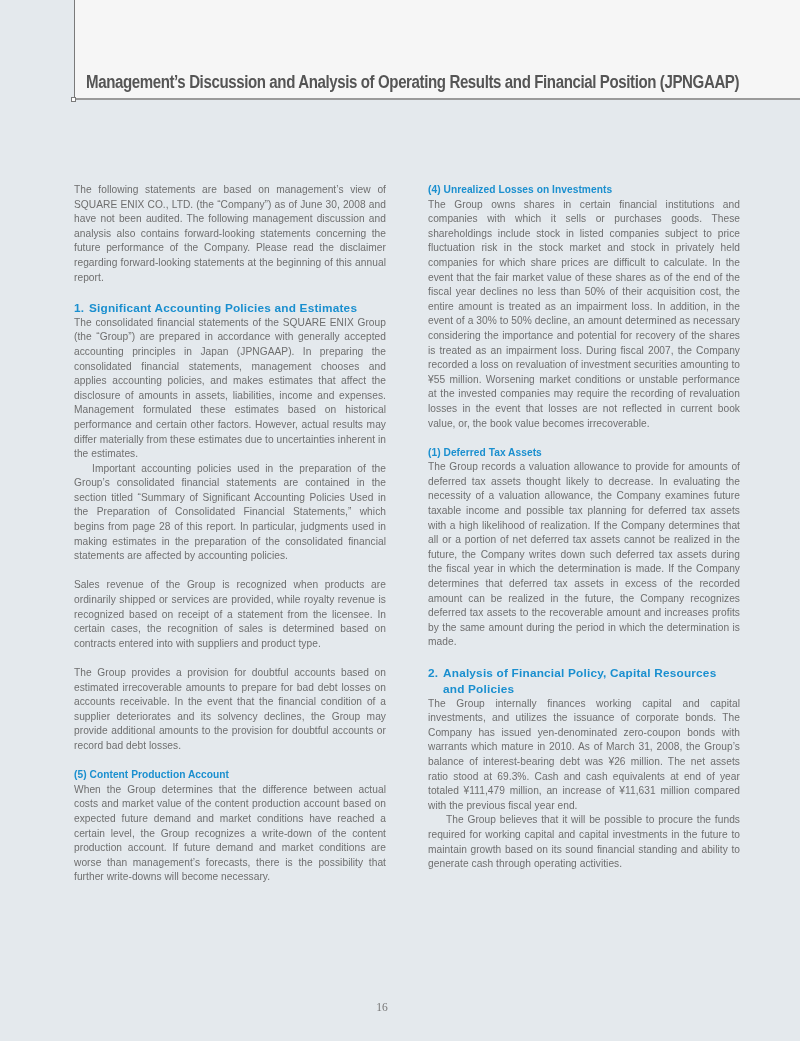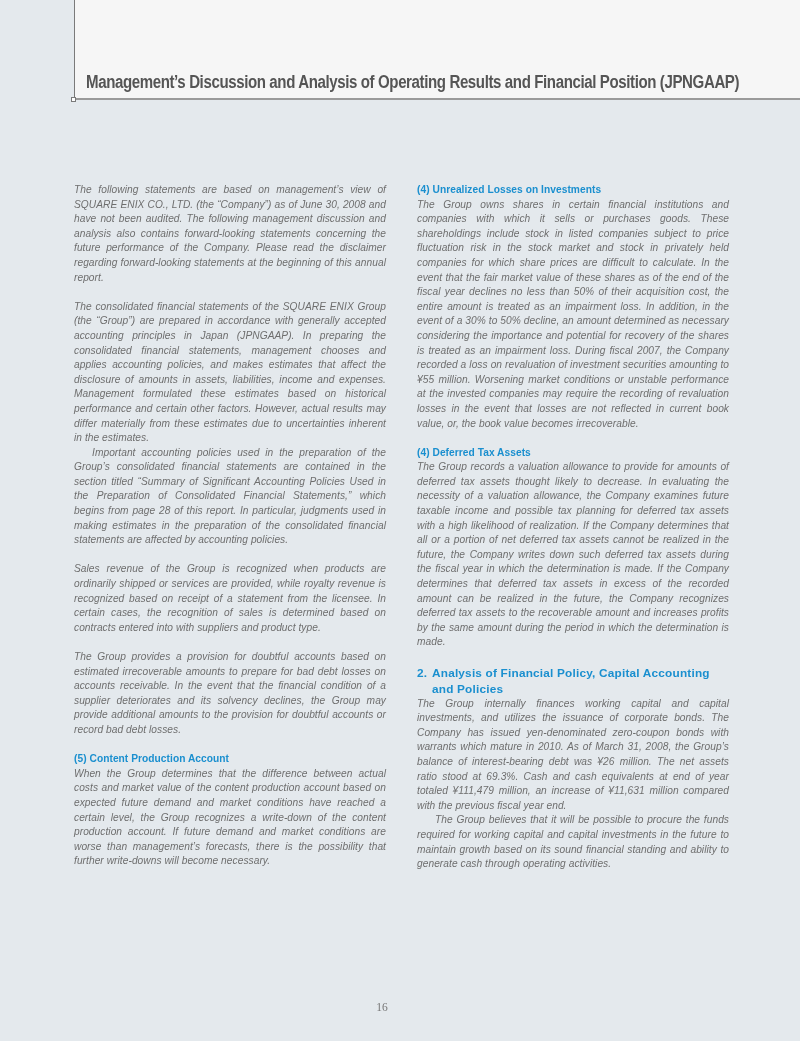--- a/index.html
+++ b/index.html
@@ -25,22 +25,22 @@
       font-weight: bold; font-size: 17.5px; color: #555555;
       letter-spacing: -0.45px; transform: scaleX(0.86); transform-origin: left top;
       white-space: nowrap; margin: 0;
     }
     .column {
       position: absolute; top: 183px; width: 312px;
       font-size: 10.2px; line-height: 14.6px; color: #6e6e6e;
       letter-spacing: 0.05px;
     }
     .col-left { left: 74px; }
-    .col-right { left: 417px; }
-    .para { margin: 0; text-align: justify; font-style: italic; }
+    .col-right { left: 428px; }
+    .para { margin: 0; text-align: justify; }
     .indent { text-indent: 18px; }
     .gap { height: 14.6px; }
     .h1 {
       margin: 0; font-weight: bold; color: #1a8fcf; font-size: 11.8px; line-height: 16px;
       letter-spacing: 0.2px;
     }
     .h1 .num { display: inline-block; width: 15px; }
     .h1 .cont { display: block; padding-left: 15px; }
     .h2 {
       margin: 0; font-weight: bold; color: #1a8fcf; font-size: 10.2px; line-height: 14.6px;
@@ -54,41 +54,42 @@
 <body>
 
 <div class="header-panel"></div>
 <div class="corner-marker"></div>
 <h1 class="page-title">Management’s Discussion and Analysis of Operating Results and Financial Position (JPNGAAP)</h1>
 
 <div class="column col-left">
   <p class="para">The following statements are based on management’s view of SQUARE ENIX CO., LTD. (the “Company”) as of June 30, 2008 and have not been audited. The following management discussion and analysis also contains forward-looking statements concerning the future performance of the Company. Please read the disclaimer regarding forward-looking statements at the beginning of this annual report.</p>
   <div class="gap"></div>
 
+  <h2 class="h1"><span class="num">1.</span><span>Significant Accounting Policies and Estimates</span></h2>
   <p class="para">The consolidated financial statements of the SQUARE ENIX Group (the “Group”) are prepared in accordance with generally accepted accounting principles in Japan (JPNGAAP). In preparing the consolidated financial statements, management chooses and applies accounting policies, and makes estimates that affect the disclosure of amounts in assets, liabilities, income and expenses. Management formulated these estimates based on historical performance and certain other factors. However, actual results may differ materially from these estimates due to uncertainties inherent in the estimates.</p>
   <p class="para indent">Important accounting policies used in the preparation of the Group’s consolidated financial statements are contained in the section titled “Summary of Significant Accounting Policies Used in the Preparation of Consolidated Financial Statements,” which begins from page 28 of this report. In particular, judgments used in making estimates in the preparation of the consolidated financial statements are affected by accounting policies.</p>
   <div class="gap"></div>
 
   <p class="para">Sales revenue of the Group is recognized when products are ordinarily shipped or services are provided, while royalty revenue is recognized based on receipt of a statement from the licensee. In certain cases, the recognition of sales is determined based on contracts entered into with suppliers and product type.</p>
   <div class="gap"></div>
 
   <p class="para">The Group provides a provision for doubtful accounts based on estimated irrecoverable amounts to prepare for bad debt losses on accounts receivable. In the event that the financial condition of a supplier deteriorates and its solvency declines, the Group may provide additional amounts to the provision for doubtful accounts or record bad debt losses.</p>
   <div class="gap"></div>
 
   <h3 class="h2">(5) Content Production Account</h3>
   <p class="para">When the Group determines that the difference between actual costs and market value of the content production account based on expected future demand and market conditions have reached a certain level, the Group recognizes a write-down of the content production account. If future demand and market conditions are worse than management’s forecasts, there is the possibility that further write-downs will become necessary.</p>
 </div>
 
 <div class="column col-right">
   <h3 class="h2">(4) Unrealized Losses on Investments</h3>
   <p class="para">The Group owns shares in certain financial institutions and companies with which it sells or purchases goods. These shareholdings include stock in listed companies subject to price fluctuation risk in the stock market and stock in privately held companies for which share prices are difficult to calculate. In the event that the fair market value of these shares as of the end of the fiscal year declines no less than 50% of their acquisition cost, the entire amount is treated as an impairment loss. In addition, in the event of a 30% to 50% decline, an amount determined as necessary considering the importance and potential for recovery of the shares is treated as an impairment loss. During fiscal 2007, the Company recorded a loss on revaluation of investment securities amounting to ¥55 million. Worsening market conditions or unstable performance at the invested companies may require the recording of revaluation losses in the event that losses are not reflected in current book value, or, the book value becomes irrecoverable.</p>
   <div class="gap"></div>
 
-  <h3 class="h2">(4) Deferred Tax Assets</h3>
+  <h3 class="h2">(1) Deferred Tax Assets</h3>
   <p class="para">The Group records a valuation allowance to provide for amounts of deferred tax assets thought likely to decrease. In evaluating the necessity of a valuation allowance, the Company examines future taxable income and possible tax planning for deferred tax assets with a high likelihood of realization. If the Company determines that all or a portion of net deferred tax assets cannot be realized in the future, the Company writes down such deferred tax assets during the fiscal year in which the determination is made. If the Company determines that deferred tax assets in excess of the recorded amount can be realized in the future, the Company recognizes deferred tax assets to the recoverable amount and increases profits by the same amount during the period in which the determination is made.</p>
   <div class="gap"></div>
 
-  <h2 class="h1"><span class="num">2.</span><span>Analysis of Financial Policy, Capital Accounting</span><span class="cont">and Policies</span></h2>
+  <h2 class="h1"><span class="num">2.</span><span>Analysis of Financial Policy, Capital Resources</span><span class="cont">and Policies</span></h2>
   <p class="para">The Group internally finances working capital and capital investments, and utilizes the issuance of corporate bonds. The Company has issued yen-denominated zero-coupon bonds with warrants which mature in 2010. As of March 31, 2008, the Group’s balance of interest-bearing debt was ¥26 million. The net assets ratio stood at 69.3%. Cash and cash equivalents at end of year totaled ¥111,479 million, an increase of ¥11,631 million compared with the previous fiscal year end.</p>
   <p class="para indent">The Group believes that it will be possible to procure the funds required for working capital and capital investments in the future to maintain growth based on its sound financial standing and ability to generate cash through operating activities.</p>
 </div>
 
 <div class="page-number">16</div>
 
 </body></html>

